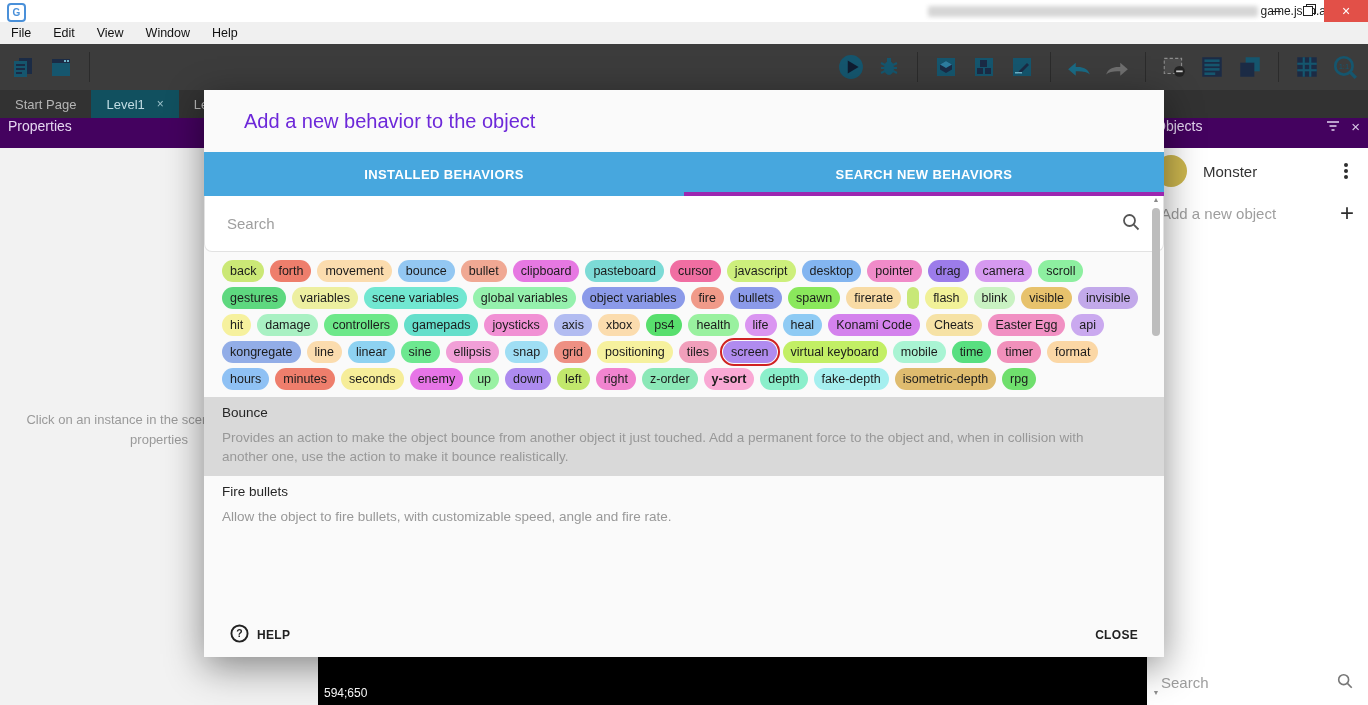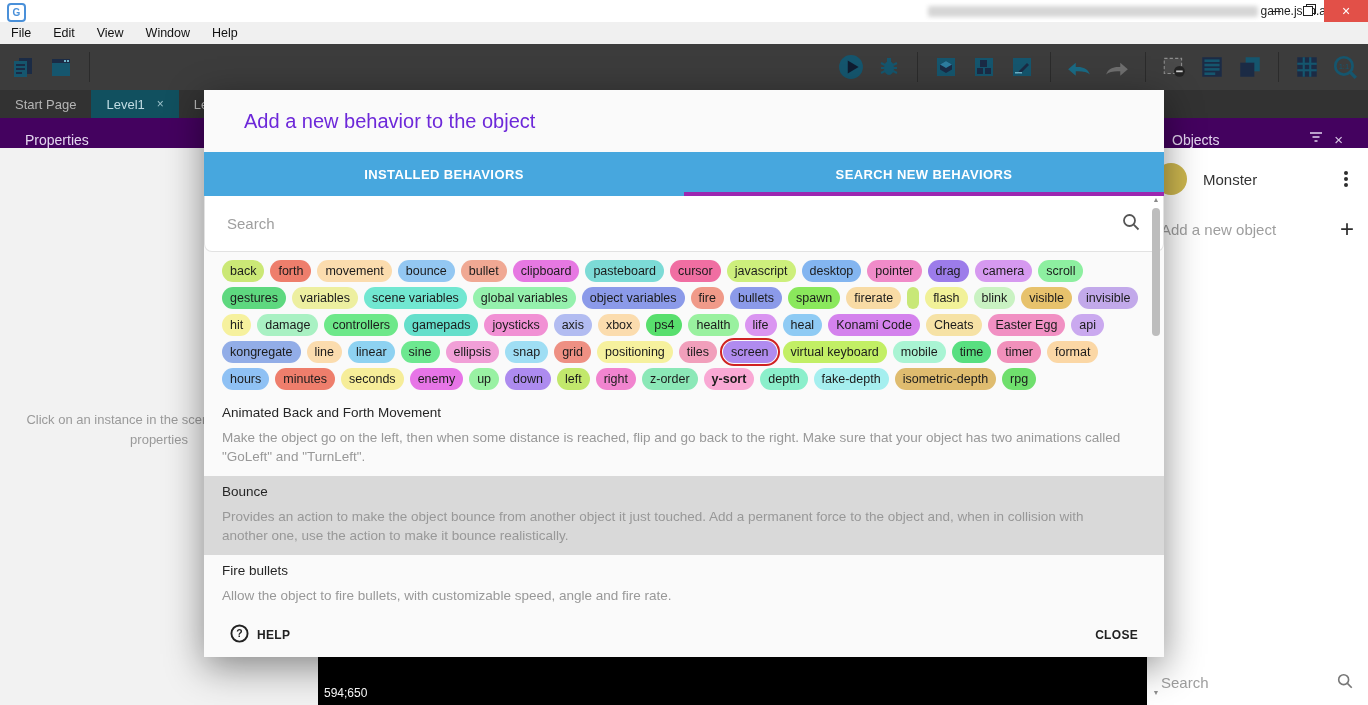--- a/index.html
+++ b/index.html
@@ -32,33 +32,33 @@
   .tb-icon{width:26px;height:26px;display:flex;align-items:center;justify-content:center;}
   .tb-spacer{flex:1;}
 
   .tabrow{position:absolute;left:0;top:90px;width:1368px;height:28px;background:#323232;
         display:flex;z-index:5;}
   .tab{height:28px;display:flex;align-items:center;padding:0 15px;font-size:13px;color:#b5b5b5;gap:12px;}
   .tab.active{background:#11505f;color:#c2dde4;}
   .tab-close{font-size:12px;color:#9cc2cb;}
 
   
-  .panel-header{height:30px;background:#44025f;color:#e4d6ef;display:flex;align-items:flex-end;
-        padding:0 25px;font-size:14px;flex:none;}
+  .panel-header{height:30px;background:#44025f;color:#e4d6ef;display:flex;align-items:flex-start;
+        padding:0 8px;font-size:14px;flex:none;}
   .panel-left{position:absolute;left:0;top:118px;width:318px;height:587px;background:#f2f2f2;z-index:1;}
   .empty-text{margin-top:262px;text-align:center;font-size:13px;color:#9a9a9a;line-height:20px;padding:0 6px;}
 
   .canvas{position:absolute;left:318px;top:118px;width:829px;height:587px;background:#000;z-index:1;}
   .coords{position:absolute;left:6px;bottom:5px;color:#fff;font-size:12px;}
 
   .panel-right{position:absolute;left:1147px;top:118px;width:221px;height:587px;background:#fff;
         display:flex;flex-direction:column;z-index:2;}
   .panel-right .panel-header{justify-content:flex-start;gap:10px;}
   .ph-title{flex:1;}
-  .obj-row{height:46px;display:flex;align-items:center;padding:8px 14px;gap:16px;font-size:15px;color:#333;}
+  .obj-row{height:46px;display:flex;align-items:center;padding:0 14px;gap:16px;font-size:15px;color:#333;}
   .obj-thumb{width:32px;height:32px;border-radius:50%;background:#cdb74f;flex:none;margin-left:-6px;}
   .kebab{width:4px;height:4px;border-radius:50%;background:#2e2e2e;margin-left:auto;margin-right:6px;
         box-shadow:0 -6px 0 #2e2e2e,0 6px 0 #2e2e2e;}
   .add-row{height:38px;display:flex;align-items:center;padding:0 14px;font-size:15px;color:#9e9e9e;}
   .add-plus{margin-left:auto;font-size:24px;color:#2e2e2e;line-height:1;}
   .obj-search{margin-top:auto;height:45px;display:flex;align-items:center;padding:0 14px;
         font-size:15px;color:#9e9e9e;}
   .obj-search .mag{margin-left:auto;}
 
   
@@ -402,24 +402,20 @@
           <span class="chip" style="background: rgb(241, 132, 207);">right</span>
           <span class="chip" style="background: rgb(139, 232, 183);">z-order</span>
           <span class="chip" style="background: #f9a8d4; font-weight: bold;">y-sort</span>
           <span class="chip" style="background: rgb(139, 239, 203);">depth</span>
           <span class="chip" style="background: rgb(165, 239, 239);">fake-depth</span>
           <span class="chip" style="background: rgb(223, 188, 111);">isometric-depth</span>
           <span class="chip" style="background: rgb(111, 223, 109);">rpg</span>
         </div>
       </div>
     <div>
-        <div class="behavior">
-          <div class="b-title">Animated Back and Forth Movement</div>
-          <div class="b-desc">Make the object go on the left, then when some distance is reached, flip and go back to the right. Make sure that your object has two animations called "GoLeft" and "TurnLeft".</div>
-        </div>
         <div class="behavior highlighted">
           <div class="b-title">Bounce</div>
           <div class="b-desc">Provides an action to make the object bounce from another object it just touched. Add a permanent force to the object and, when in collision with another one, use the action to make it bounce realistically.</div>
         </div>
         <div class="behavior">
           <div class="b-title">Fire bullets</div>
           <div class="b-desc">Allow the object to fire bullets, with customizable speed, angle and fire rate.</div>
         </div>
       </div>
   </div>

